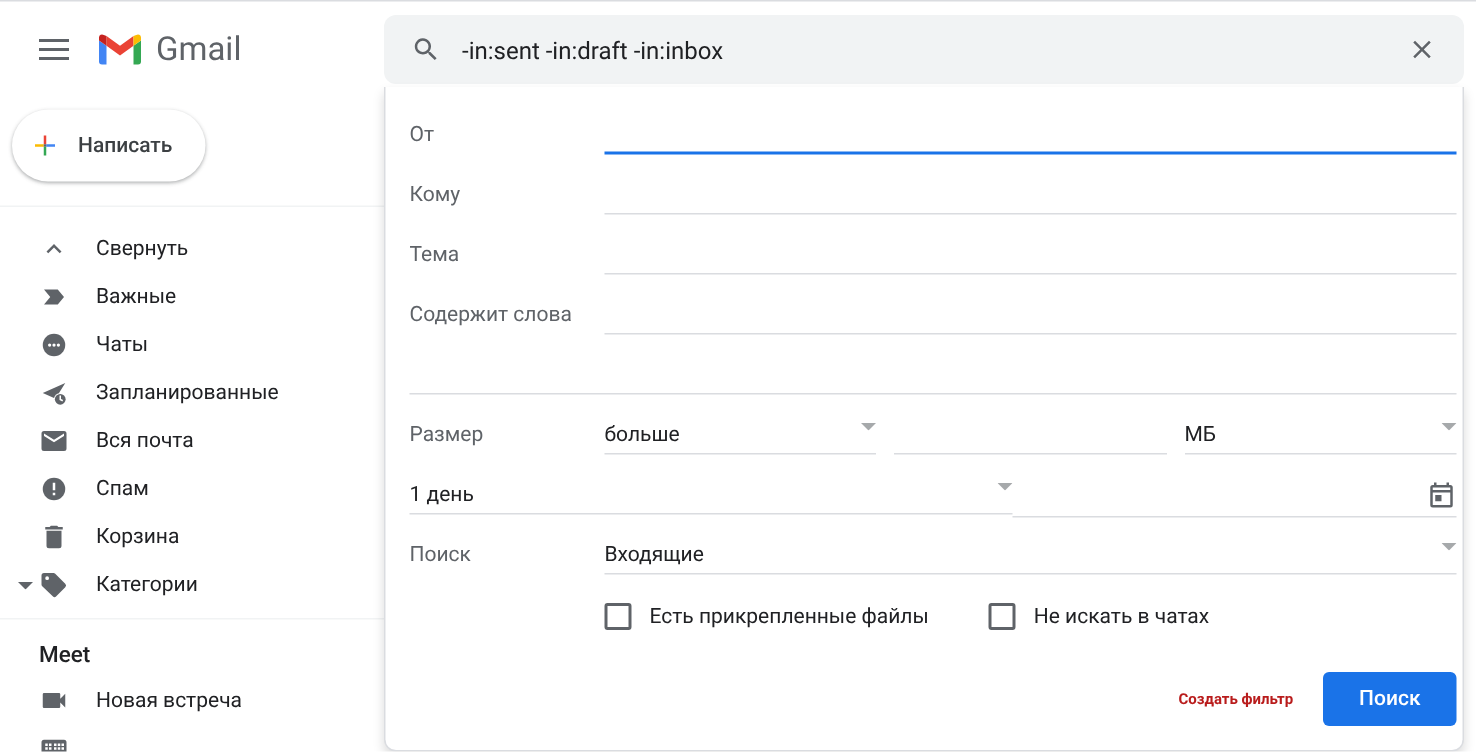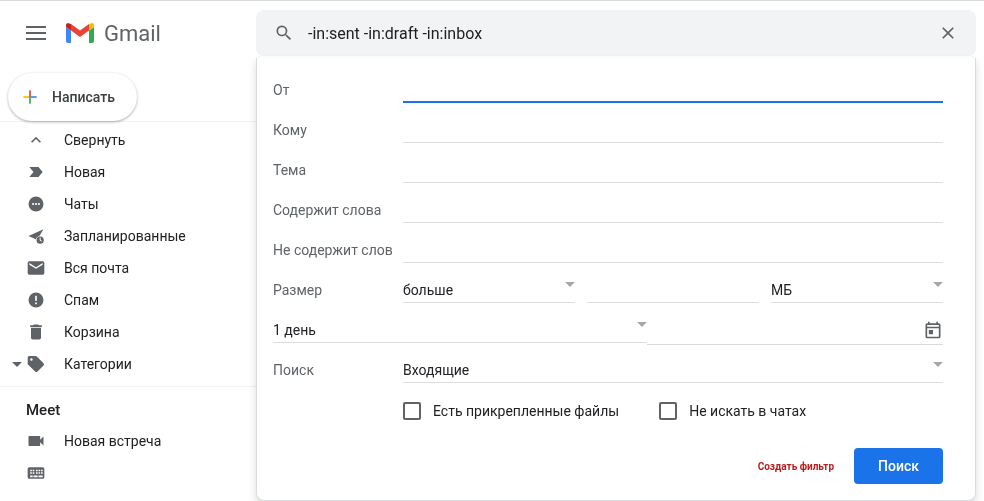--- a/index.html
+++ b/index.html
@@ -14,31 +14,31 @@
   .search-bar { display: flex; align-items: center; background: #f1f3f4; border-radius: 8px; height: 46px; padding: 4px 8px; }
   .search-icon-btn { width: 40px; height: 40px; display: flex; align-items: center; justify-content: center; border-radius: 50%; cursor: pointer; }
   .search-input { flex: 1; border: none; background: transparent; outline: none; font-size: 16px; color: #202124; padding: 0 4px; }
   .clear-btn { width: 40px; height: 40px; display: flex; align-items: center; justify-content: center; border-radius: 50%; cursor: pointer; }
 
   .main { display: flex; height: calc(100% - 65px); }
   .sidebar { width: 256px; padding-top: 8px; }
   .compose { display: inline-flex; align-items: center; background: #fff; border-radius: 28px; height: 48px; padding: 0 22px 0 12px; margin-left: 8px; box-shadow: 0 1px 3px rgba(60,64,67,.3), 0 1px 2px rgba(60,64,67,.15); cursor: pointer; gap: 12px; }
   .compose-plus { position: relative; width: 20px; height: 20px; }
   .compose-text { font-size: 14px; color: #3c4043; font-weight: 500; }
-  .nav { border-top: 1px solid #f1f3f4; padding-top: 2px; }
+  .nav { margin-top: 16px; border-top: 1px solid #f1f3f4; padding-top: 12px; }
   .nav-item { display: flex; align-items: center; height: 32px; padding-left: 26px; border-radius: 0 16px 16px 0; cursor: pointer; gap: 18px; color: #202124; font-size: 14px; }
   .nav-item .icon { width: 20px; height: 20px; display: flex; align-items: center; justify-content: center; }
   .nav-item.with-expand { padding-left: 8px; gap: 0; }
   .nav-item.with-expand .expand { width: 18px; display: flex; align-items: center; justify-content: center; }
   .nav-item.with-expand .icon { margin-left: 0; }
   .nav-item.with-expand .label { margin-left: 18px; }
   .meet-divider { height: 1px; background: #f1f3f4; margin-top: 6px; }
   .meet-header { font-size: 15px; font-weight: 500; color: #202124; padding: 14px 0 6px 26px; }
 
-  .panel-backdrop { position: absolute; top: 48px; left: 0; right: 0; background: #fff; border: 1px solid #dadce0; border-top: none; border-radius: 0 0 8px 8px; box-shadow: 0 4px 8px rgba(0,0,0,0.15); padding: 12px 32px 16px 16px; z-index: 10; }
+  .panel-backdrop { position: absolute; top: 48px; left: 0; right: 0; background: #fff; border: 1px solid #dadce0; border-top: none; border-radius: 0 0 8px 8px; box-shadow: 0 4px 8px rgba(0,0,0,0.15); padding: 12px 4px 16px 16px; z-index: 10; }
   .panel-row { display: flex; align-items: center; min-height: 40px; }
   .panel-label { width: 130px; font-size: 14px; color: #5f6368; }
   .panel-input { flex: 1; border: none; border-bottom: 1px solid #dadce0; outline: none; font-size: 14px; padding: 4px 0; background: transparent; }
   .panel-input.focused { border-bottom: 2px solid #1a73e8; }
   .panel-select { position: relative; flex: 1; border-bottom: 1px solid #dadce0; font-size: 14px; padding: 4px 0; color: #202124; cursor: pointer; display: flex; justify-content: space-between; align-items: flex-start; }
   .panel-size-num { width: 150px; border-bottom: 1px solid #dadce0; margin: 0 12px; }
   .panel-size-unit { width: 120px; }
   .panel-date-row .panel-select { flex: 1; }
   .panel-date-right { width: 296px; display: flex; justify-content: flex-end; align-items: center; border-bottom: 1px solid #dadce0; padding: 4px 0; }
   .checkbox-row { display: flex; align-items: center; gap: 40px; margin-top: 12px; padding-left: 130px; }
@@ -99,21 +99,20 @@
       </div>
       <div class="panel-row">
         <div class="panel-label">Тема</div>
         <input class="panel-input" style="">
       </div>
       <div class="panel-row">
         <div class="panel-label">Содержит слова</div>
         <input class="panel-input" style="">
       </div>
       <div class="panel-row">
-        <div class="panel-label">Не содержит слов</div>
         <input class="panel-input" style="">
       </div>
       <div class="panel-row">
         <div class="panel-label">Размер</div>
         <div class="panel-select">
           <span>больше</span>
           <svg class="dropdown-arrow" width="10" height="5" viewBox="0 0 10 5">
               <path d="M0 0l5 5 5-5z" fill="#5f6368"></path>
             </svg>
         </div>
@@ -187,21 +186,21 @@
             </svg>
           </span>
           <span class="label">Свернуть</span>
         </div>
         <div class="nav-item">
           <span class="icon">
             <svg width="20" height="20" viewBox="0 0 24 24">
               <path d="M4 18h11l5-6-5-6H4l5 6-5 6z" fill="#5f6368"></path>
             </svg>
           </span>
-          <span class="label">Новая</span>
+          <span class="label">Важные</span>
         </div>
         <div class="nav-item">
           <span class="icon">
             <svg width="20" height="20" viewBox="0 0 24 24">
               <circle cx="12" cy="12" r="9" fill="#5f6368"></circle>
               <circle cx="8.5" cy="12" r="1.3" fill="#fff"></circle>
               <circle cx="12" cy="12" r="1.3" fill="#fff"></circle>
               <circle cx="15.5" cy="12" r="1.3" fill="#fff"></circle>
             </svg>
           </span>

